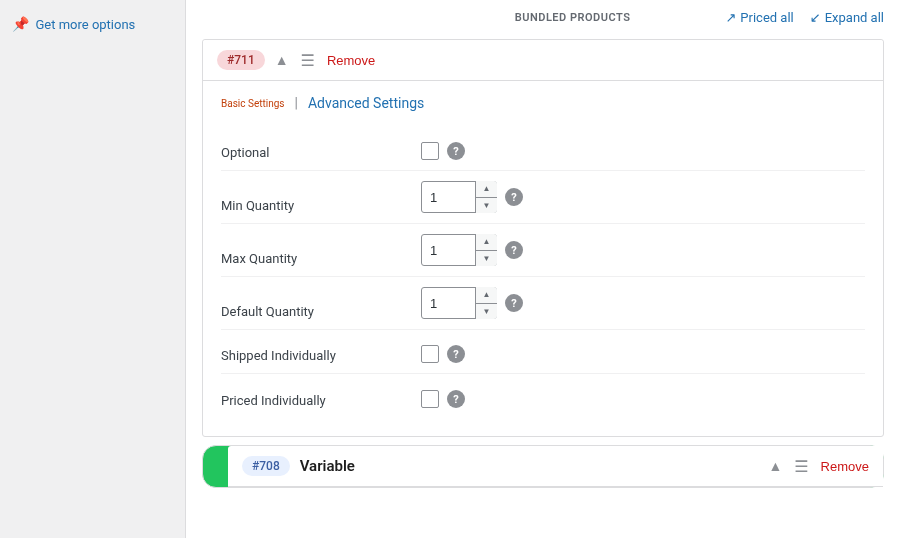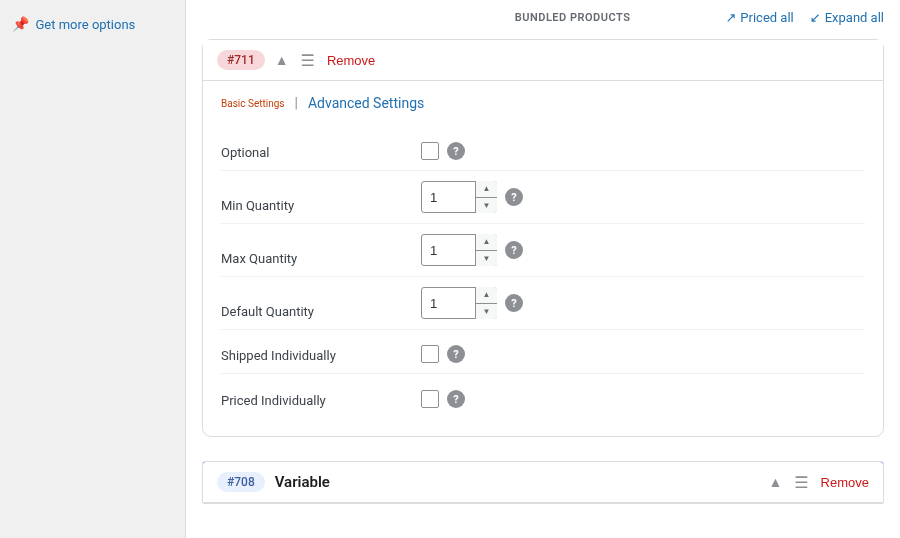--- a/index.html
+++ b/index.html
@@ -79,22 +79,22 @@
     
     .scroll-area {
       flex: 1;
       overflow-y: auto;
       padding: 8px 16px 16px;
     }
 
     
     .product-card {
       border: 1px solid #dcdcde;
-      border-radius: 9px;
-      margin-bottom: 24px;
+      border-radius: 3px;
+      margin-bottom: 8px;
       background: #fff;
     }
 
     .product-header {
       display: flex;
       align-items: center;
       padding: 10px 14px;
       border-bottom: 1px solid #dcdcde;
       background: #fff;
       border-radius: 3px 3px 0 0;
@@ -266,22 +266,23 @@
       display: flex;
       align-items: center;
       justify-content: center;
       cursor: pointer;
       flex-shrink: 0;
     }
 
     
     .product-card-partial {
       border: 1px solid #dcdcde;
-      border-radius: 3px;
-      background: #8b5cf6;
+      border-radius: 14px;
+      background: #22c55e;
+      padding-left: 25px;
     }
   </style>
 </head>
 <body>
 
 <div class="sidebar">
   <a class="sidebar-link">
     <span class="pin-icon">📌</span>
     <span>Get more options</span>
   </a>

